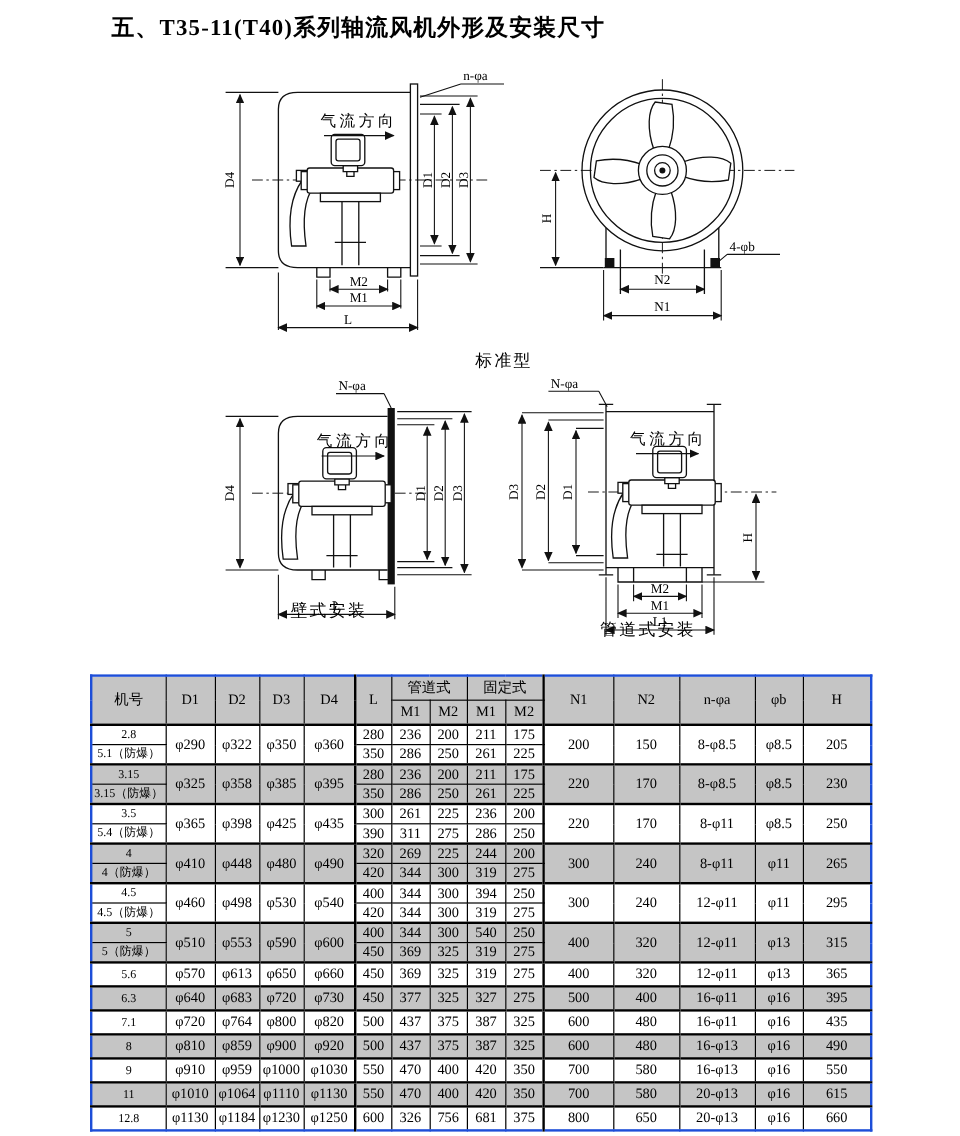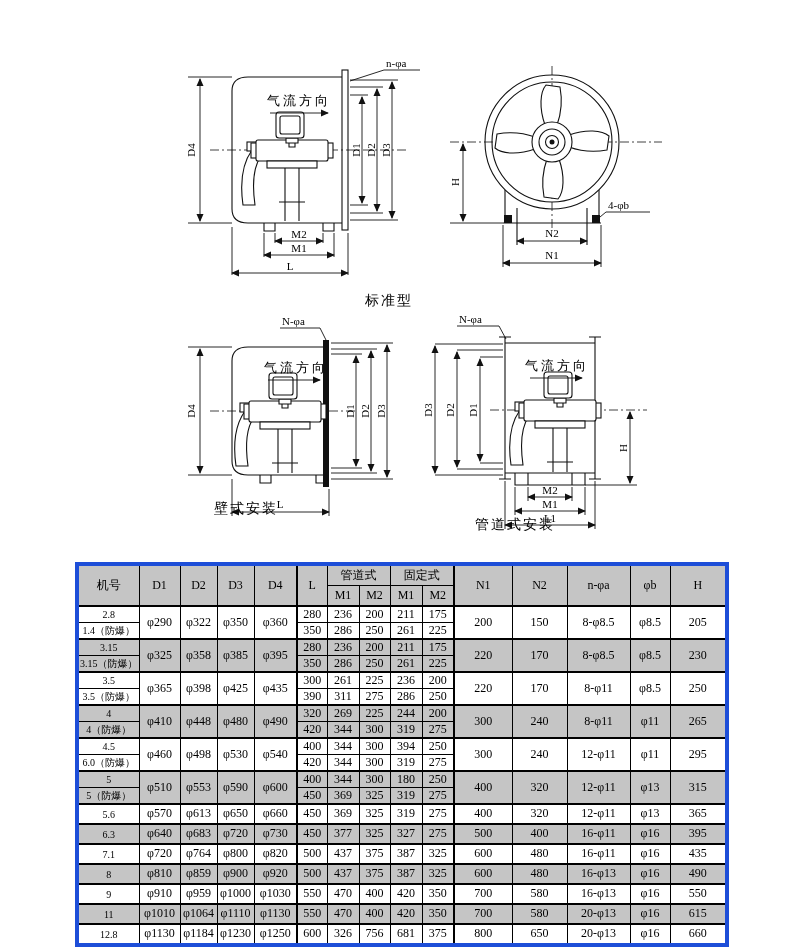--- a/index.html
+++ b/index.html
@@ -2,50 +2,51 @@
 <html><head>
 <meta charset="utf-8">
 <style>
   html,body { margin:0; padding:0; background:#ffffff; }
   .page { position:relative; width:800px; height:947px; background:#ffffff;
           font-family:"Liberation Serif", serif; color:#000; overflow:hidden; }
 
   .title { position:absolute; left:93px; top:10px; font-size:19px; font-weight:bold;
            letter-spacing:1px; white-space:nowrap; }
 
-  .cap { position:absolute; font-size:14px; letter-spacing:2px; text-align:left; }
+  .cap { position:absolute; font-size:14px; letter-spacing:2px; text-align:center; }
 
   .diag { position:absolute; }
   .diag path, .diag line, .diag rect, .diag circle { stroke:#111; fill:none; stroke-width:1.1; }
   .diag .dim  { stroke-width:0.9; }
   .diag .dd   { stroke-dasharray:9 3 2 3; stroke-width:0.8; }
   .diag .fill  { fill:#111; stroke:none; }
   .diag .wfill { fill:#fff; stroke:#111; }
   .diag marker path { fill:#111; stroke:none; }
   .diag text { font-family:"Liberation Serif", serif; font-size:11px; fill:#000; stroke:none; }
   .diag text.cjk { font-size:13px; letter-spacing:3px; }
 
   .dim-table { position:absolute; left:75px; top:562px; width:650px;
                border-collapse:collapse; table-layout:fixed; font-size:12px;
-               border:4px solid #1d4ed8; }
+               border:2px solid #1d4ed8; }
   .dim-table th, .dim-table td { border:1px solid #000; text-align:center; vertical-align:middle;
                padding:0; font-weight:normal; white-space:nowrap; overflow:hidden; line-height:1.1; }
   .dim-table thead th { height:19px; background:#c5c5c5; }
   .dim-table tbody td { height:15px; }
   .dim-table tbody tr.single td { height:18px; }
   .dim-table tbody tr.shaded td { background:#c5c5c5; }
   .dim-table tbody tr.group-start td { border-top:2px solid #000; }
   .dim-table .bl2 { border-left:2px solid #000; }
   .dim-table .model { font-size:10px; }
 </style>
 </head>
 <body>
 
 <div class="page">
 
+  <div class="title">五、T35-11(T40)系列轴流风机外形及安装尺寸</div>
 
   <svg class="diag" style="left:170px;top:55px" width="255" height="235" viewBox="0 0 255 235">
     <defs>
       <marker id="s1r" markerWidth="9" markerHeight="8" refX="8" refY="4">
           <path d="M0,0L9,4L0,8Z"></path>
         </marker>
       <marker id="s1l" markerWidth="9" markerHeight="8" refX="1" refY="4">
           <path d="M9,0L0,4L9,8Z"></path>
         </marker>
       <marker id="s1u" markerWidth="8" markerHeight="9" refX="4" refY="1">
@@ -337,21 +338,21 @@
           <td>200</td>
           <td>211</td>
           <td>175</td>
           <td rowspan="2" class="bl2">200</td>
           <td rowspan="2">150</td>
           <td rowspan="2">8-φ8.5</td>
           <td rowspan="2">φ8.5</td>
           <td rowspan="2">205</td>
         </tr>
         <tr class="">
-          <td class="model">1.4（防爆）</td>
+          <td class="model">5.1（防爆）</td>
           <td class="bl2">350</td>
           <td>286</td>
           <td>250</td>
           <td>261</td>
           <td>225</td>
         </tr>
         <tr class="group-start shaded">
           <td class="model">3.15</td>
           <td rowspan="2">φ325</td>
           <td rowspan="2">φ358</td>
@@ -387,21 +388,21 @@
           <td>225</td>
           <td>236</td>
           <td>200</td>
           <td rowspan="2" class="bl2">220</td>
           <td rowspan="2">170</td>
           <td rowspan="2">8-φ11</td>
           <td rowspan="2">φ8.5</td>
           <td rowspan="2">250</td>
         </tr>
         <tr class="">
-          <td class="model">3.5（防爆）</td>
+          <td class="model">5.4（防爆）</td>
           <td class="bl2">390</td>
           <td>311</td>
           <td>275</td>
           <td>286</td>
           <td>250</td>
         </tr>
         <tr class="group-start shaded">
           <td class="model">4</td>
           <td rowspan="2">φ410</td>
           <td rowspan="2">φ448</td>
@@ -437,37 +438,37 @@
           <td>300</td>
           <td>394</td>
           <td>250</td>
           <td rowspan="2" class="bl2">300</td>
           <td rowspan="2">240</td>
           <td rowspan="2">12-φ11</td>
           <td rowspan="2">φ11</td>
           <td rowspan="2">295</td>
         </tr>
         <tr class="">
-          <td class="model">6.0（防爆）</td>
+          <td class="model">4.5（防爆）</td>
           <td class="bl2">420</td>
           <td>344</td>
           <td>300</td>
           <td>319</td>
           <td>275</td>
         </tr>
         <tr class="group-start shaded">
           <td class="model">5</td>
           <td rowspan="2">φ510</td>
           <td rowspan="2">φ553</td>
           <td rowspan="2">φ590</td>
           <td rowspan="2">φ600</td>
           <td class="bl2">400</td>
           <td>344</td>
           <td>300</td>
-          <td>180</td>
+          <td>540</td>
           <td>250</td>
           <td rowspan="2" class="bl2">400</td>
           <td rowspan="2">320</td>
           <td rowspan="2">12-φ11</td>
           <td rowspan="2">φ13</td>
           <td rowspan="2">315</td>
         </tr>
         <tr class="shaded">
           <td class="model">5（防爆）</td>
           <td class="bl2">450</td>

